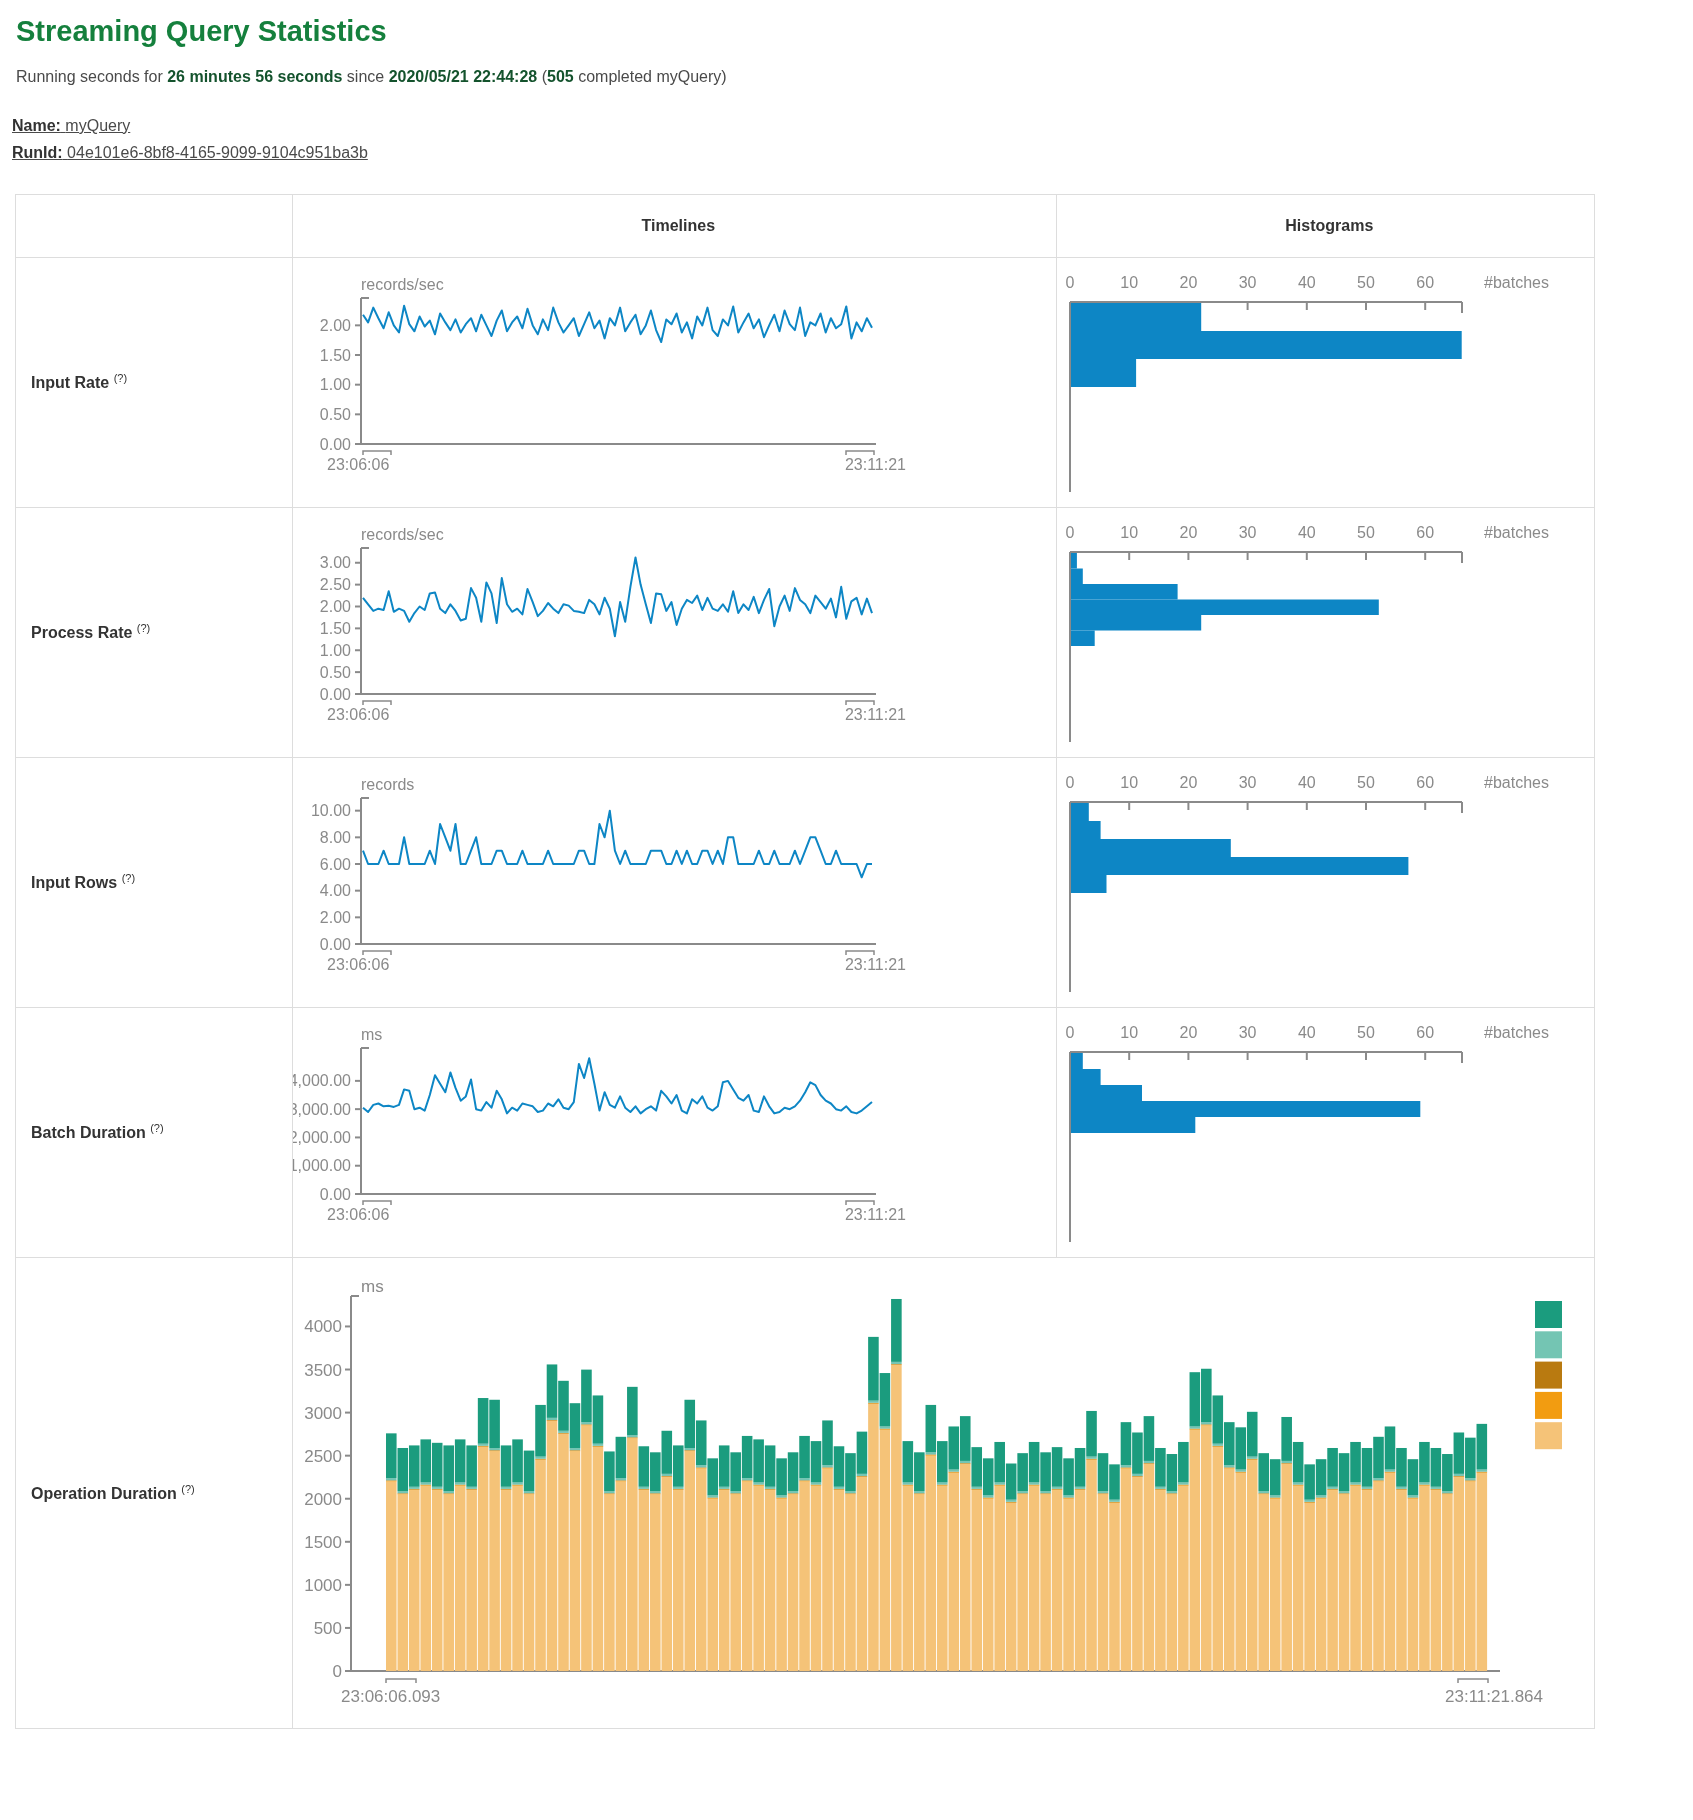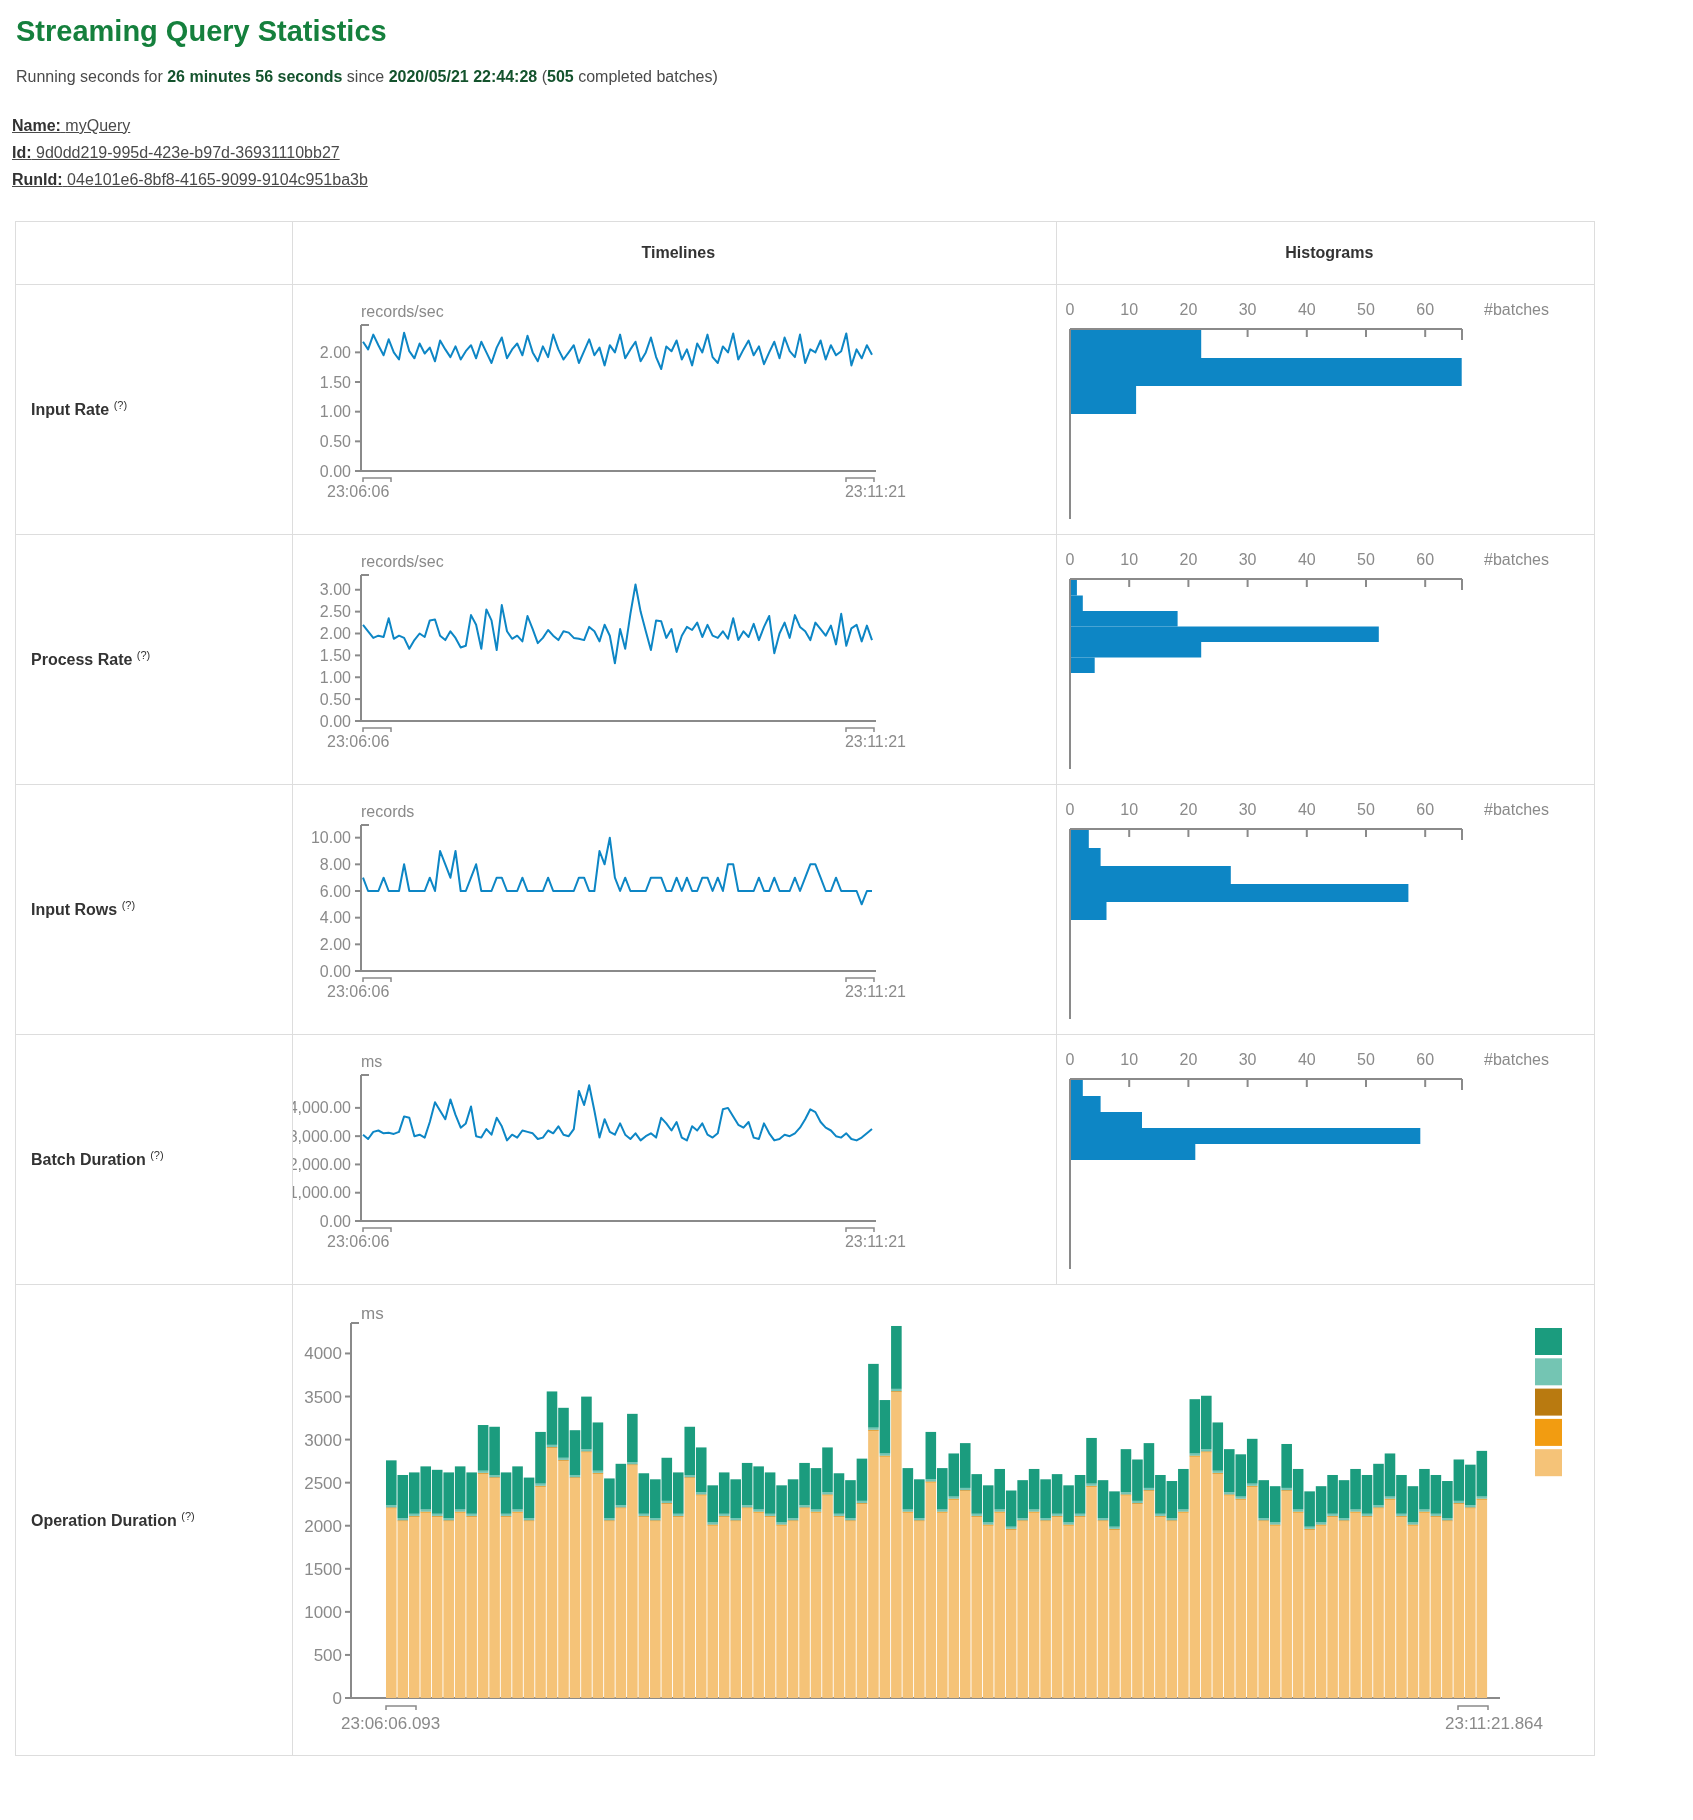--- a/index.html
+++ b/index.html
@@ -17,25 +17,24 @@
   td.chart-cell{height:249px;vertical-align:top;background:#fff;}
   tr.op-row td.chart-cell{height:470px;}
   svg{display:block;}
   svg text{font-family:"Liberation Sans",sans-serif;}
 </style>
 </head>
 <body>
 
 <h1>Streaming Query Statistics</h1>
 
-<p class="subtitle"><span>Running seconds for </span><b>26 minutes 56 seconds</b><span> since </span><b>2020/05/21 22:44:28</b><span> (</span><b>505</b><span> completed batches)</span></p>
+<p class="subtitle"><span>Running seconds for </span><b>26 minutes 56 seconds</b><span> since </span><b>2020/05/21 22:44:28</b><span> (</span><b>505</b><span> completed myQuery)</span></p>
 
 <div class="info">
   <div><b>Name:</b> <span>myQuery</span></div>
-  <div><b>Id:</b> <span>9d0dd219-995d-423e-b97d-36931110bb27</span></div>
   <div><b>RunId:</b> <span>04e101e6-8bf8-4165-9099-9104c951ba3b</span></div>
 </div>
 
 <table class="stats">
   <colgroup>
       <col style="width:277px">
       <col style="width:763px">
       <col style="width:538px">
     </colgroup>
   <thead>

